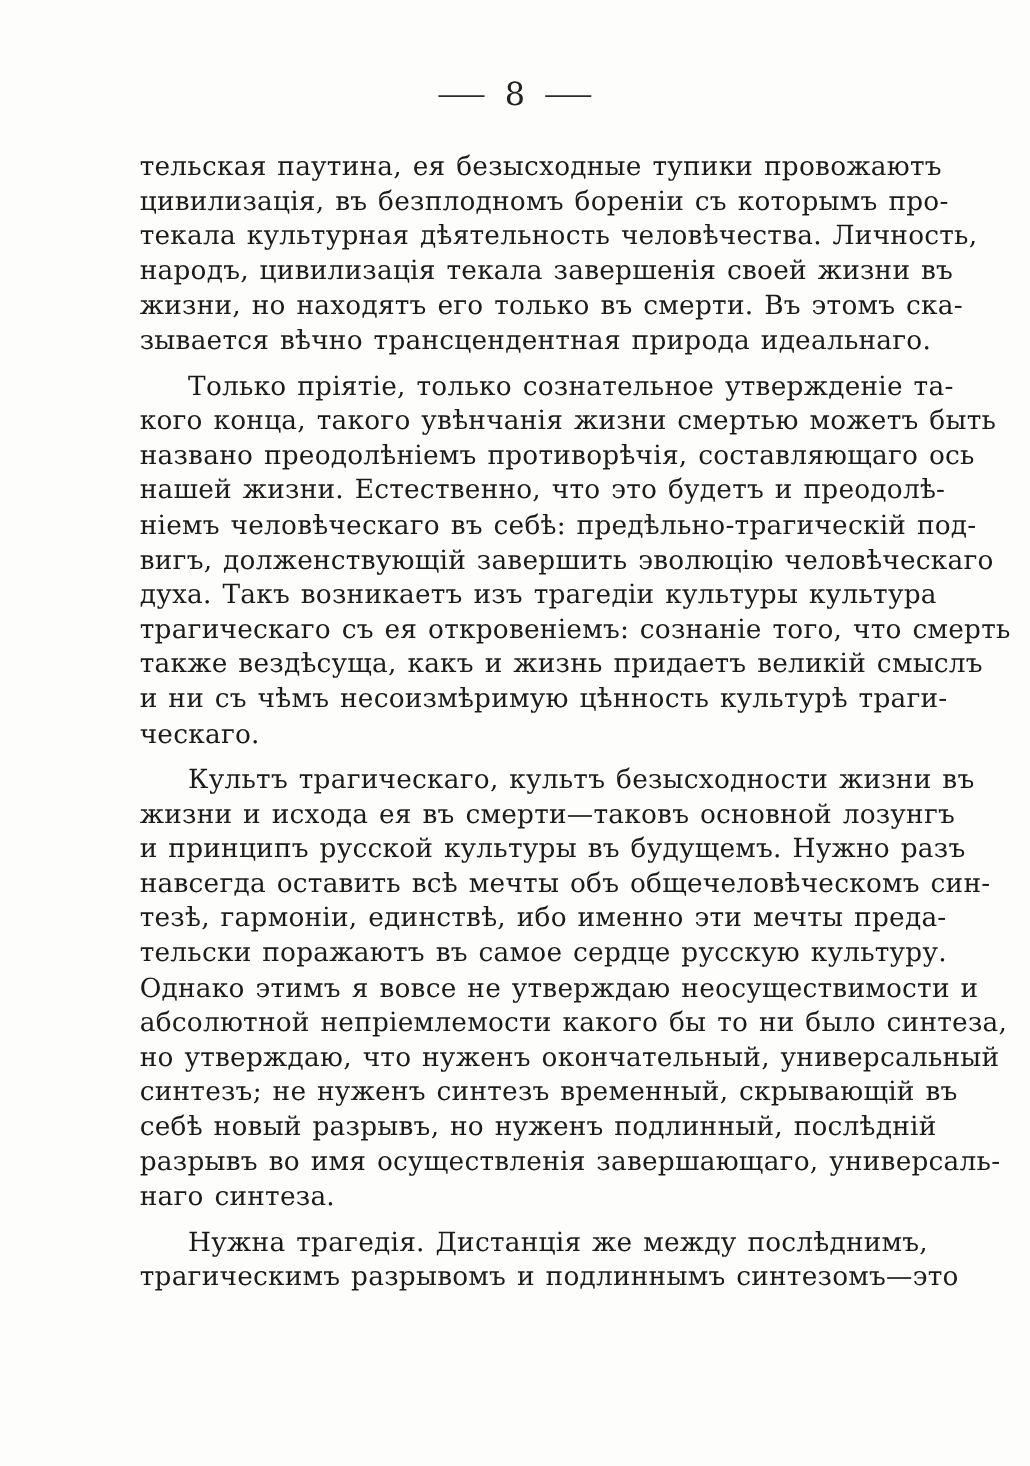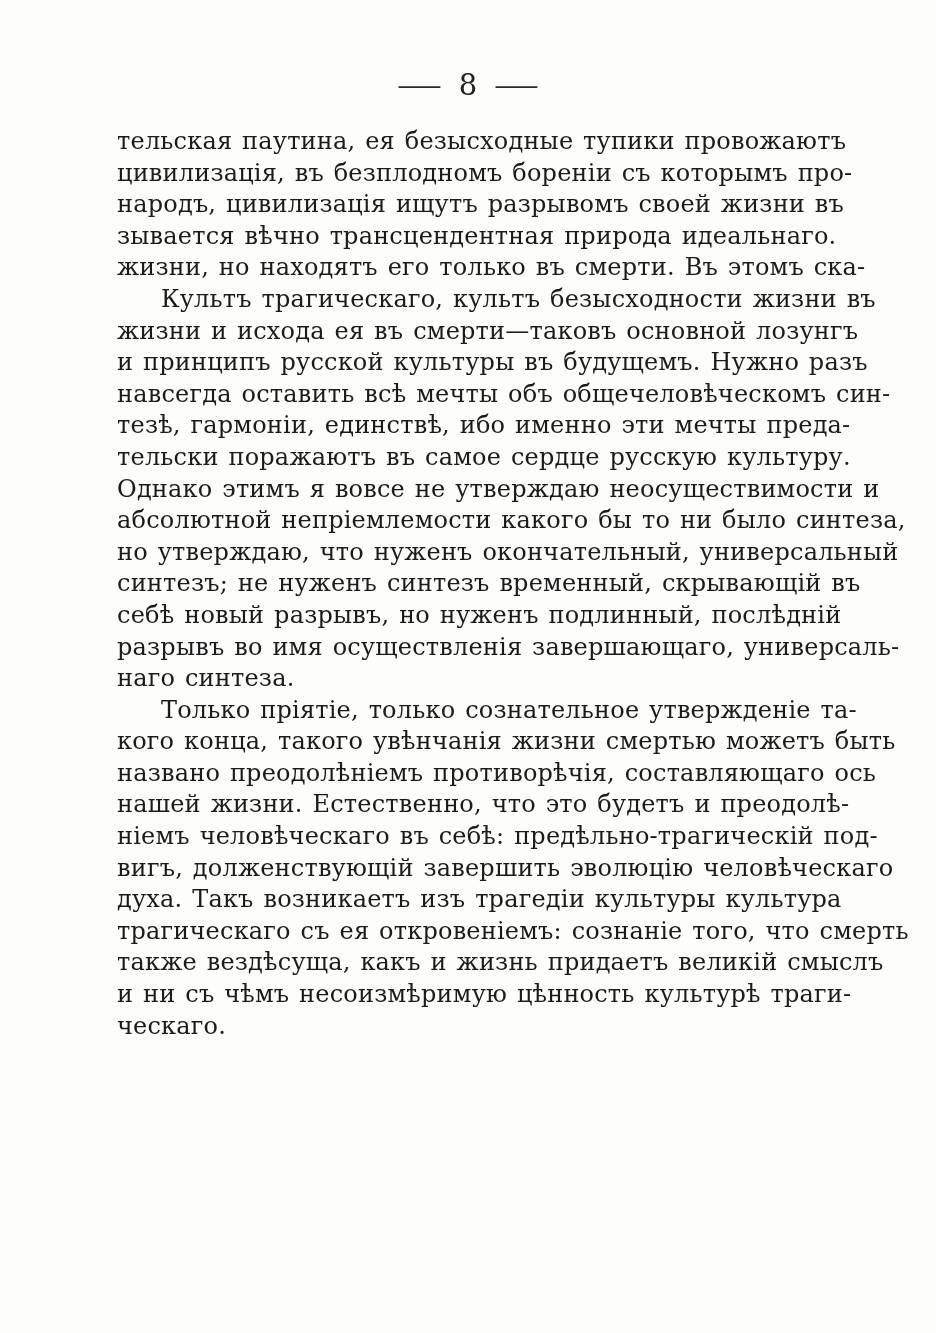--- a/index.html
+++ b/index.html
@@ -37,21 +37,21 @@
   .pagehead .num {
     display: inline-block;
     font-size: 29px;
   }
   .textblock {
     position: absolute;
     top: 126px;
     left: 117px;
     width: 706px;
   }
-  .para { margin: 0; }
+  .para { margin: 10px; }
   .line {
     font-size: 24px;
     line-height: 31.6px;
     white-space: nowrap;
     text-align: justify;
     text-align-last: justify;
     letter-spacing: 0.2px;
     word-spacing: 2px;
   }
   .line.last {
@@ -67,47 +67,52 @@
 <div class="page">
 
   <div class="pagehead">
     <span class="dash">—</span><span class="num">8</span><span class="dash">—</span>
   </div>
 
   <div class="textblock">
       <div class="para">
         <div class="line">тельская паутина,  ея  безысходные  тупики  провожаютъ</div>
         <div class="line">цивилизація, въ безплодномъ бореніи съ которымъ про-</div>
-        <div class="line">народъ, цивилизація ищутъ разрывомъ своей жизни въ</div>
+        <div class="line">текала культурная дѣятельность человѣчества. Личность,</div>
+        <div class="line">народъ, цивилизація текала завершенія своей жизни въ</div>
+        <div class="line">жизни, но находятъ его только въ смерти. Въ этомъ ска-</div>
         <div class="line last">зывается вѣчно трансцендентная природа идеальнаго.</div>
-        <div class="line">жизни, но находятъ его только въ смерти. Въ этомъ ска-</div>
+      </div>
+      <div class="para">
+        <div class="line indent">Только пріятіе, только сознательное утвержденіе та-</div>
+        <div class="line">кого конца, такого увѣнчанія жизни смертью можетъ быть</div>
+        <div class="line">названо преодолѣніемъ противорѣчія, составляющаго ось</div>
+        <div class="line">нашей жизни. Естественно, что это будетъ и преодолѣ-</div>
+        <div class="line">ніемъ человѣческаго въ себѣ: предѣльно-трагическій под-</div>
+        <div class="line">вигъ, долженствующій завершить эволюцію человѣческаго</div>
+        <div class="line">духа. Такъ возникаетъ изъ трагедіи культуры культура</div>
+        <div class="line">трагическаго съ ея откровеніемъ: сознаніе того, что смерть</div>
+        <div class="line">также вездѣсуща, какъ и жизнь придаетъ великій смыслъ</div>
+        <div class="line">и ни съ чѣмъ несоизмѣримую цѣнность культурѣ траги-</div>
+        <div class="line last">ческаго.</div>
       </div>
       <div class="para">
         <div class="line indent">Культъ трагическаго, культъ безысходности жизни въ</div>
         <div class="line">жизни и исхода ея въ смерти—таковъ основной лозунгъ</div>
         <div class="line">и принципъ русской культуры въ будущемъ. Нужно разъ</div>
         <div class="line">навсегда оставить всѣ мечты объ общечеловѣческомъ син-</div>
         <div class="line">тезѣ, гармоніи, единствѣ, ибо именно эти мечты преда-</div>
         <div class="line">тельски поражаютъ въ самое сердце русскую культуру.</div>
         <div class="line">Однако этимъ я вовсе не утверждаю неосуществимости и</div>
         <div class="line">абсолютной непріемлемости какого бы то ни было синтеза,</div>
         <div class="line">но утверждаю, что нуженъ окончательный, универсальный</div>
         <div class="line">синтезъ; не нуженъ синтезъ временный, скрывающій въ</div>
         <div class="line">себѣ новый разрывъ, но нуженъ подлинный, послѣдній</div>
         <div class="line">разрывъ во имя осуществленія завершающаго, универсаль-</div>
         <div class="line last">наго синтеза.</div>
       </div>
       <div class="para">
-        <div class="line indent">Только пріятіе, только сознательное утвержденіе та-</div>
-        <div class="line">кого конца, такого увѣнчанія жизни смертью можетъ быть</div>
-        <div class="line">названо преодолѣніемъ противорѣчія, составляющаго ось</div>
-        <div class="line">нашей жизни. Естественно, что это будетъ и преодолѣ-</div>
-        <div class="line">ніемъ человѣческаго въ себѣ: предѣльно-трагическій под-</div>
-        <div class="line">вигъ, долженствующій завершить эволюцію человѣческаго</div>
-        <div class="line">духа. Такъ возникаетъ изъ трагедіи культуры культура</div>
-        <div class="line">трагическаго съ ея откровеніемъ: сознаніе того, что смерть</div>
-        <div class="line">также вездѣсуща, какъ и жизнь придаетъ великій смыслъ</div>
-        <div class="line">и ни съ чѣмъ несоизмѣримую цѣнность культурѣ траги-</div>
-        <div class="line last">ческаго.</div>
+        <div class="line indent">Нужна трагедія. Дистанція же между послѣднимъ,</div>
+        <div class="line">трагическимъ разрывомъ и подлиннымъ синтезомъ—это</div>
       </div>
     </div>
 
 </div>
 
 </body></html>

